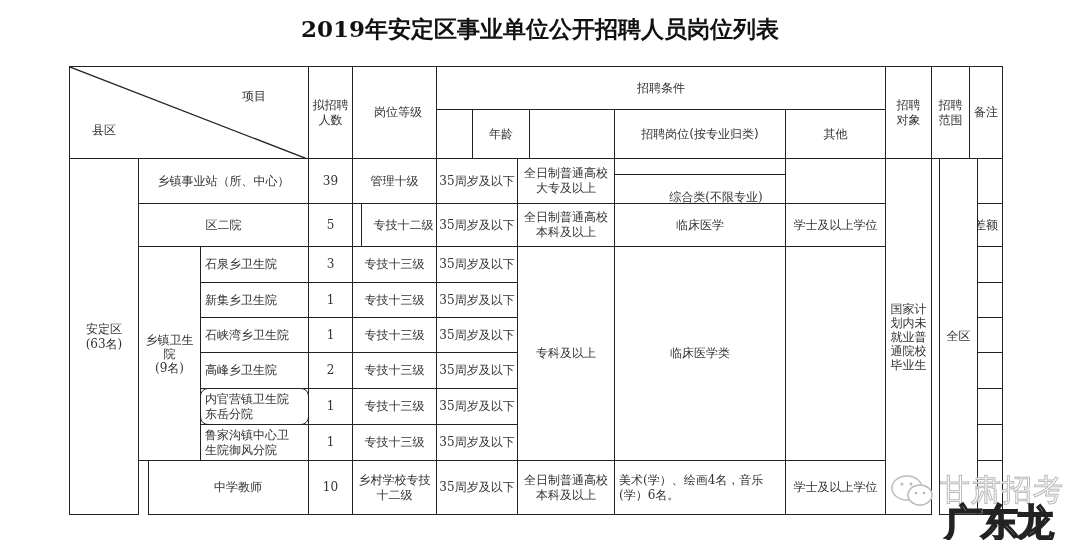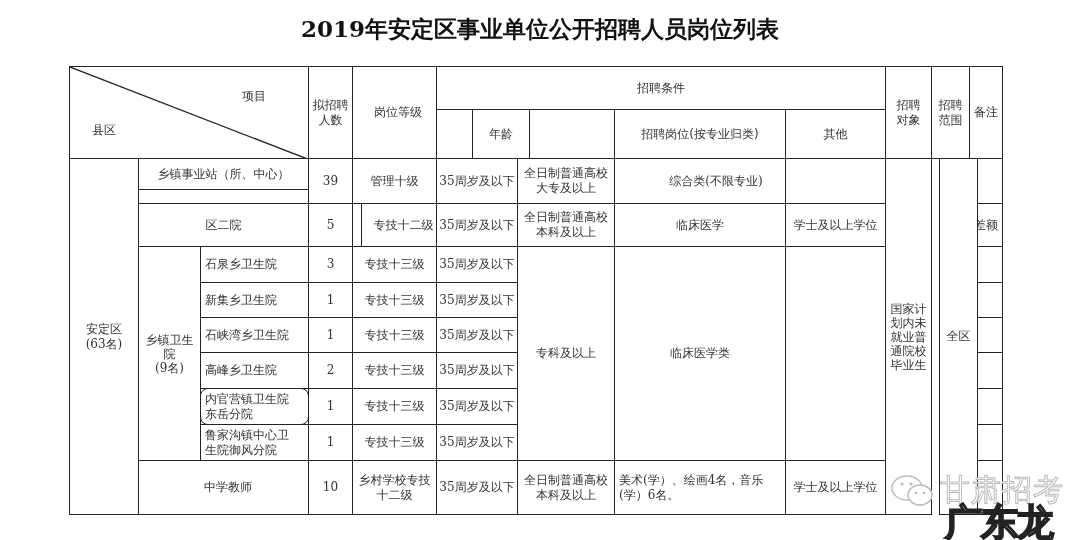--- a/index.html
+++ b/index.html
@@ -40,27 +40,27 @@
   <div class="cell hdr" style="left:716px;top:43px;width:101px;height:50px;">其他</div>
   <div class="cell hdr" style="left:816px;top:0;width:47px;height:93px;white-space:pre;">招聘
 对象</div>
   <div class="cell hdr" style="left:862px;top:0;width:39px;height:93px;white-space:pre;">招聘
 范围</div>
   <div class="cell hdr" style="left:900px;top:0;width:34px;height:93px;">备注</div>
 
   <div class="cell" style="left:0;top:92px;width:70px;height:357px;white-space:pre;">安定区
 (63名)</div>
 
-  <div class="cell" style="left:69px;top:92px;width:171px;height:32px;">乡镇事业站（所、中心）</div>
+  <div class="cell" style="left:69px;top:92px;width:171px;height:46px;">乡镇事业站（所、中心）</div>
   <div class="cell" style="left:239px;top:92px;width:45px;height:46px;">39</div>
   <div class="cell" style="left:283px;top:92px;width:85px;height:46px;">管理十级</div>
   <div class="cell" style="left:367px;top:92px;width:82px;height:46px;padding:0;">35周岁及以下</div>
   <div class="cell" style="left:448px;top:92px;width:98px;height:46px;white-space:pre;">全日制普通高校
 大专及以上</div>
-  <div class="cell" style="left:545px;top:92px;width:204px;height:46px;">综合类(不限专业)</div>
+  <div class="cell" style="left:545px;top:108px;width:204px;height:46px;">综合类(不限专业)</div>
   <div class="cell" style="left:716px;top:92px;width:101px;height:46px;"></div>
   <div class="cell" style="left:900px;top:92px;width:34px;height:46px;"></div>
 
   <div class="cell" style="left:69px;top:137px;width:171px;height:44px;">区二院</div>
   <div class="cell" style="left:239px;top:137px;width:45px;height:44px;">5</div>
   <div class="cell" style="left:292px;top:137px;width:85px;height:44px;text-align:center;">专技十二级</div>
   <div class="cell" style="left:367px;top:137px;width:82px;height:44px;padding:0;">35周岁及以下</div>
   <div class="cell" style="left:448px;top:137px;width:98px;height:44px;white-space:pre;">全日制普通高校
 本科及以上</div>
   <div class="cell" style="left:545px;top:137px;width:172px;height:44px;">临床医学</div>
@@ -106,21 +106,21 @@
 生院御风分院</div>
   <div class="cell" style="left:239px;top:358px;width:45px;height:37px;">1</div>
   <div class="cell" style="left:283px;top:358px;width:85px;height:37px;">专技十三级</div>
   <div class="cell" style="left:367px;top:358px;width:82px;height:37px;padding:0;">35周岁及以下</div>
   <div class="cell" style="left:900px;top:358px;width:34px;height:37px;"></div>
 
   <div class="cell" style="left:448px;top:180px;width:98px;height:215px;">专科及以上</div>
   <div class="cell" style="left:545px;top:180px;width:172px;height:215px;">临床医学类</div>
   <div class="cell" style="left:716px;top:180px;width:101px;height:215px;"></div>
 
-  <div class="cell" style="left:69px;top:394px;width:180px;height:55px;">中学教师</div>
+  <div class="cell" style="left:79px;top:394px;width:180px;height:55px;">中学教师</div>
   <div class="cell" style="left:239px;top:394px;width:45px;height:55px;">10</div>
   <div class="cell" style="left:283px;top:394px;width:85px;height:55px;white-space:pre;">乡村学校专技
 十二级</div>
   <div class="cell" style="left:367px;top:394px;width:82px;height:55px;padding:0;">35周岁及以下</div>
   <div class="cell" style="left:448px;top:394px;width:98px;height:55px;white-space:pre;">全日制普通高校
 本科及以上</div>
   <div class="cell left" style="left:545px;top:394px;width:172px;height:55px;white-space:pre;">美术(学）、绘画4名，音乐
 (学）6名。</div>
   <div class="cell" style="left:716px;top:394px;width:101px;height:55px;">学士及以上学位</div>
   <div class="cell" style="left:900px;top:394px;width:34px;height:55px;"></div>

